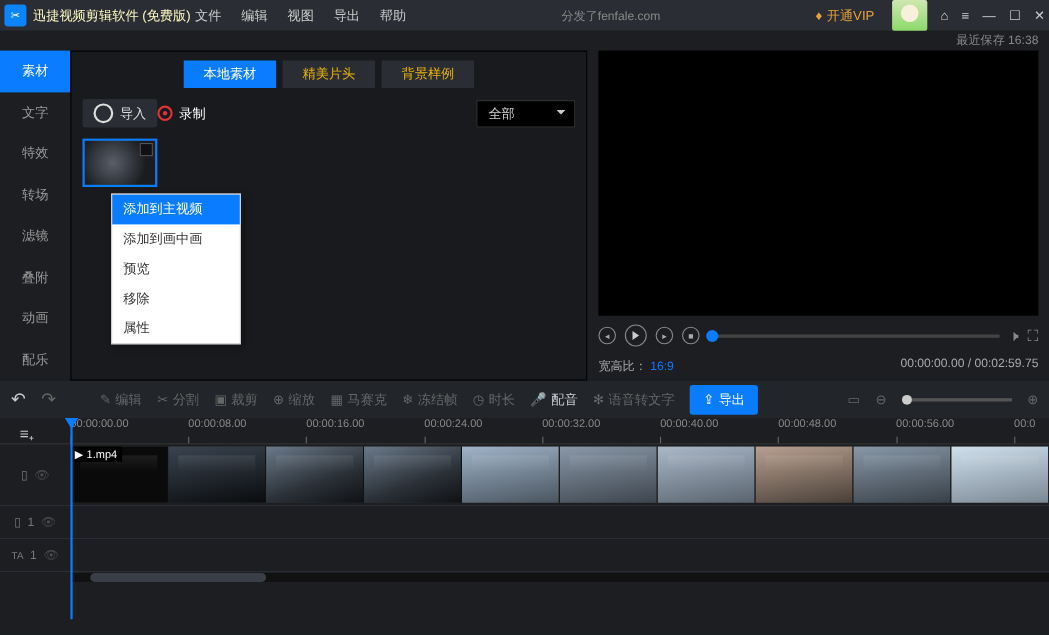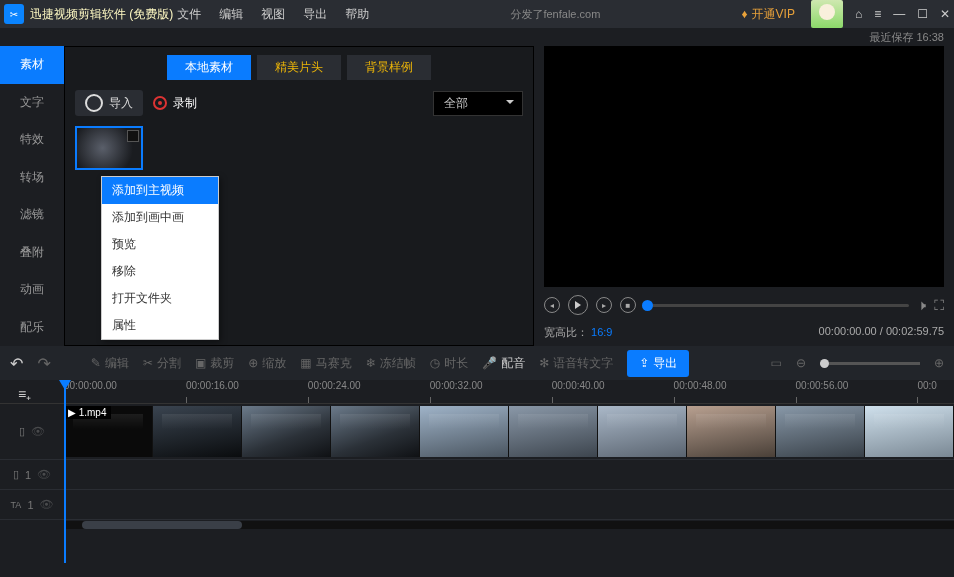--- a/index.html
+++ b/index.html
@@ -22,21 +22,21 @@
 
 .main { display: flex; height: 300px; }
 .sidenav { width: 64px; background: #1c1e22; display: flex; flex-direction: column; }
 .sidenav-item { height: 40px; display: flex; align-items: center; justify-content: center; color: #999; cursor: pointer; font-size: 12px; }
 .sidenav-item.active { background: #0a7cff; color: #fff; }
 
 .panel { flex: 0 0 470px; background: #181a1d; border: 1px solid #000; padding: 8px 10px; display: flex; flex-direction: column; }
 .tabs { display: flex; justify-content: center; gap: 6px; margin-bottom: 10px; }
 .tab { padding: 4px 18px; background: #2a2d33; color: #eab308; font-size: 12px; cursor: pointer; }
 .tab.active { background: #0a7cff; color: #fff; }
-.toolbar-row { display: flex; align-items: center; gap: 10px; margin-bottom: 10px; }
+.toolbar-row { display: flex; align-items: center; gap: 0; margin-bottom: 10px; }
 .import-btn { display: flex; align-items: center; gap: 6px; background: #2a2d33; padding: 4px 10px; border-radius: 3px; color: #ddd; cursor: pointer; }
 .import-btn .ic { width: 18px; height: 18px; border: 2px solid #ddd; border-radius: 50%; position: relative; }
 .rec-btn { display: flex; align-items: center; gap: 6px; color: #ffffff; cursor: pointer; }
 .rec-dot { width: 14px; height: 14px; border: 2px solid #d33; border-radius: 50%; position: relative; }
 .rec-dot::after { content:""; position:absolute; left:3px; top:3px; width:4px; height:4px; background:#d33; border-radius:50%; }
 .filter-dd { margin-left: auto; background: #000; border: 1px solid #333; color: #ccc; padding: 3px 28px 3px 10px; position: relative; cursor: pointer; min-width: 90px; }
 .filter-dd::after { content:""; position:absolute; right:8px; top:8px; border:4px solid transparent; border-top-color:#ccc; }
 
 .thumb-area { position: relative; flex: 1; }
 .clip-thumb { width: 68px; height: 44px; border: 2px solid #0a7cff; background: #222 radial-gradient(circle at 40% 50%, #5a5f6a 0%, #1a1c20 70%); position: relative; }
@@ -156,21 +156,20 @@
         <span>全部</span>
       </div>
     </div>
     <div class="thumb-area">
       <div class="clip-thumb"></div>
       <div class="ctx-menu">
         <div class="ctx-item hover">添加到主视频</div>
         <div class="ctx-item">添加到画中画</div>
         <div class="ctx-item">预览</div>
         <div class="ctx-item">移除</div>
-        <div class="ctx-item">打开文件夹</div>
         <div class="ctx-item">属性</div>
       </div>
     </div>
   </div>
 
   <div class="preview-col">
     <div class="preview-canvas"></div>
     <div class="player-row">
       <div class="pbtn tiny">
           <span style="font-size:8px;color:#aaa">◂</span>
@@ -217,20 +216,21 @@
   <span class="ab-btn">⊖</span>
   <div class="zoom-slider"></div>
   <span class="ab-btn">⊕</span>
 </div>
 
 <div class="timeline" style="position:relative">
   <div style="position:absolute; left:18px; top:4px; color:#ccc; font-size:14px;">≡₊</div>
   <div class="ruler">
     <div class="playhead"></div>
     <div class="ruler-mark">00:00:00.00</div>
+    <div class="ruler-mark">00:00:08.00</div>
     <div class="ruler-mark">00:00:16.00</div>
     <div class="ruler-mark">00:00:24.00</div>
     <div class="ruler-mark">00:00:32.00</div>
     <div class="ruler-mark">00:00:40.00</div>
     <div class="ruler-mark">00:00:48.00</div>
     <div class="ruler-mark">00:00:56.00</div>
     <div class="ruler-mark" style="flex:0.3">00:0</div>
   </div>
 
   <div class="track">

